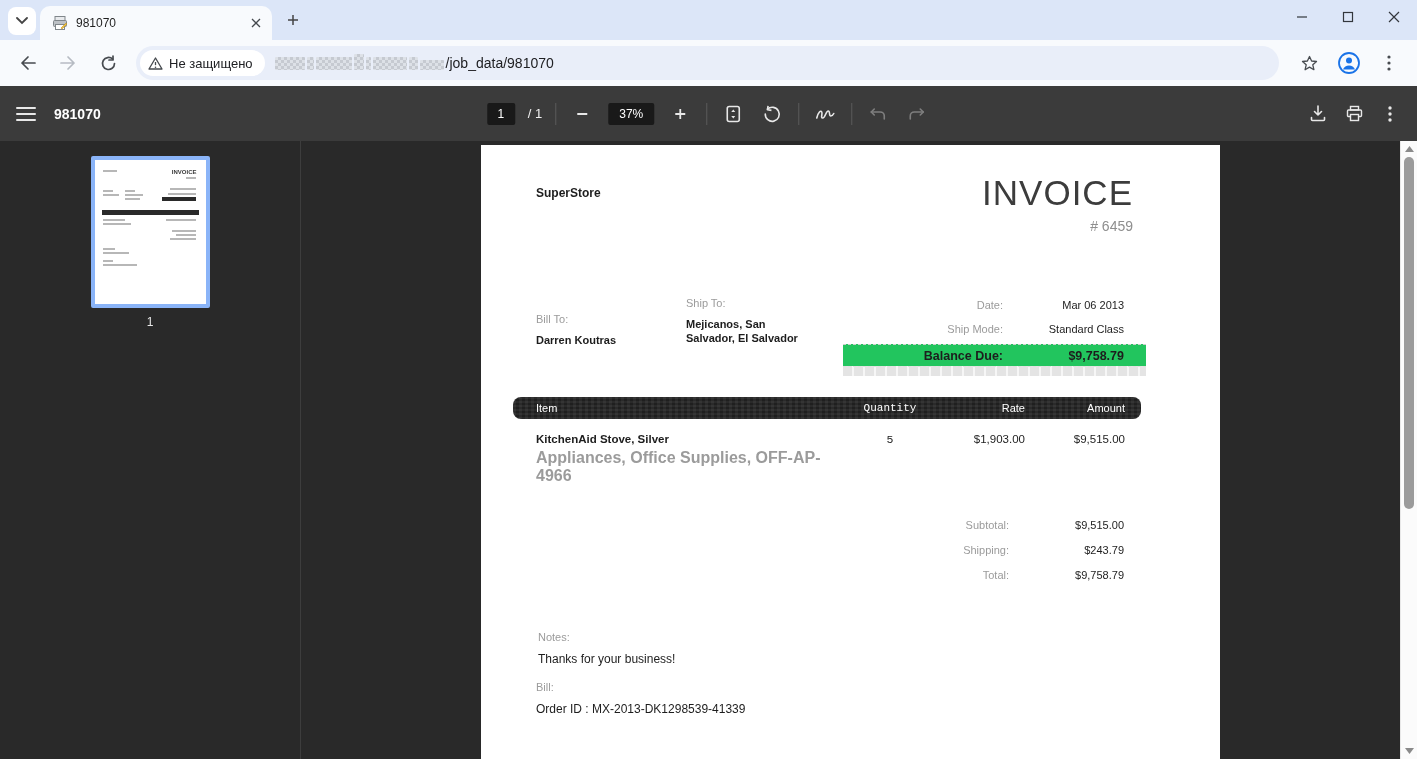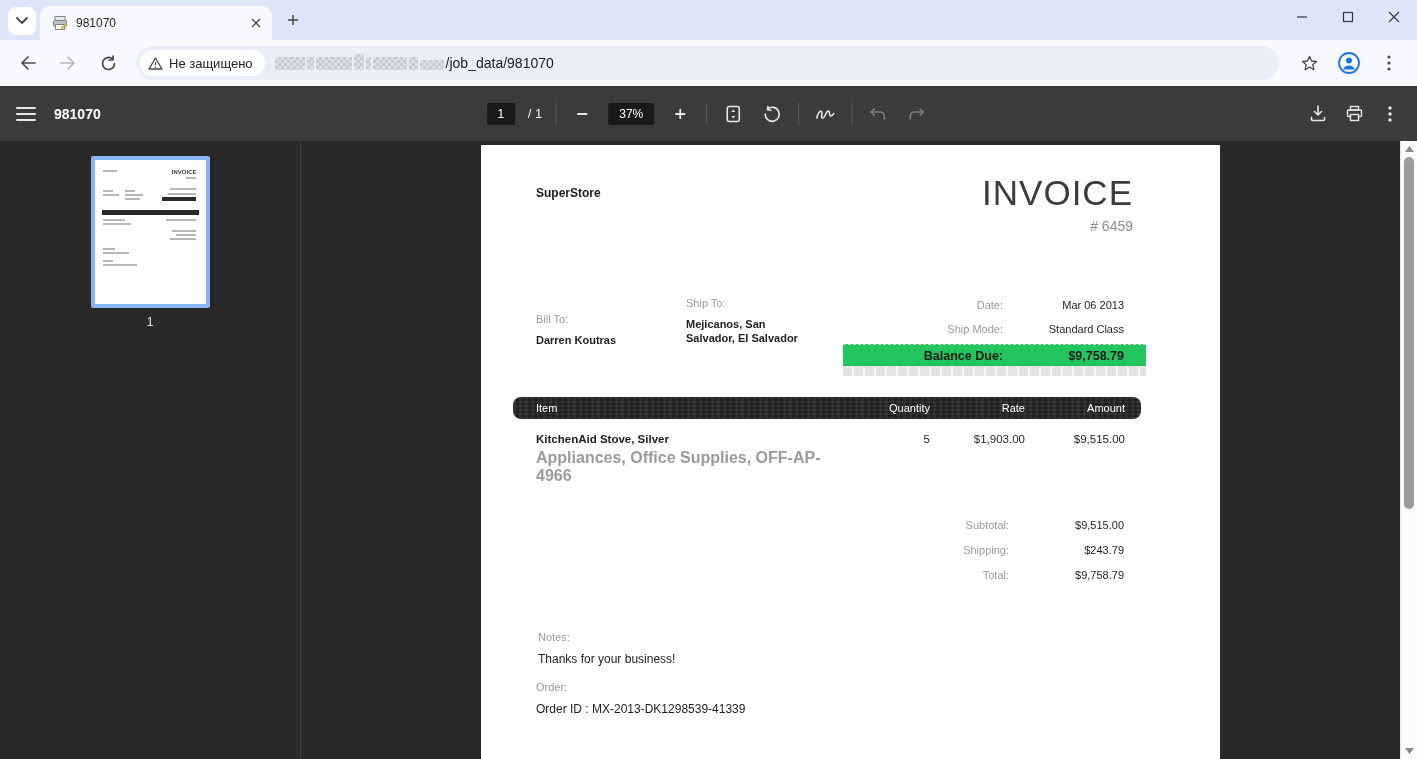--- a/index.html
+++ b/index.html
@@ -89,21 +89,21 @@
   .balance-band .b-value { flex:1; text-align:right; padding-right:22px; font-size:12.5px; font-weight:bold; color:#1d1d1d; }
   .balance-strip { height:10px; border-top:1px dashed #e0e0e0;
     background-image: repeating-linear-gradient(90deg, #e4e4e4 0 9px, #f6f6f6 9px 11px); }
 
   .item-table { position:absolute; left:32px; top:252px; width:628px; }
   .it-header { height:22px; background:#1f1f1f; border-radius:8px; display:flex; align-items:center;
     padding:0 16px 0 23px; color:#fff; font-size:11px;
     background-image: repeating-linear-gradient(90deg, rgba(255,255,255,0.05) 0 3px, rgba(0,0,0,0) 3px 6px),
                       repeating-linear-gradient(0deg, rgba(255,255,255,0.05) 0 2px, rgba(0,0,0,0) 2px 4px); }
   .col-item { flex:1; text-align:left; }
-  .col-qty { width:80px; text-align:right; }
+  .col-qty { width:80px; text-align:center;font-family:Liberation Mono, monospace; }
   .col-rate { width:95px; text-align:right; }
   .col-amount { width:100px; text-align:right; }
   .it-row { display:flex; padding:14px 16px 0 23px; font-size:11.5px; color:#1d1d1d; }
   .it-row .col-item .iname { font-weight:bold; }
   .it-row .col-item .isub { color:#9b9b9b; font-size:16px; margin-top:4px; font-weight:bold; }
 
   .totals { position:absolute; right:96px; top:374px; width:275px; }
   .t-row { display:flex; height:25px; align-items:flex-start; }
   .t-row .t-label { width:160px; text-align:right; color:#9b9b9b; font-size:11px; }
   .t-row .t-value { flex:1; text-align:right; font-size:11px; color:#1d1d1d; }
@@ -401,21 +401,21 @@
           <div class="t-value">$9,758.79</div>
         </div>
       </div>
 
       <div class="notes">
         <div class="inv-label">Notes:</div>
         <div class="body">Thanks for your business!</div>
       </div>
 
       <div class="terms">
-        <div class="inv-label">Order:</div>
+        <div class="inv-label">Bill:</div>
         <div class="body">Order ID : MX-2013-DK1298539-41339</div>
       </div>
 
     </div>
   </div>
 
   <div class="vscrollbar">
     <div class="sb-arrow up">
       <svg width="9" height="6" viewBox="0 0 9 6">
         <path d="M4.5 0 L9 6 H0 Z" fill="#8a8a8a"></path>

